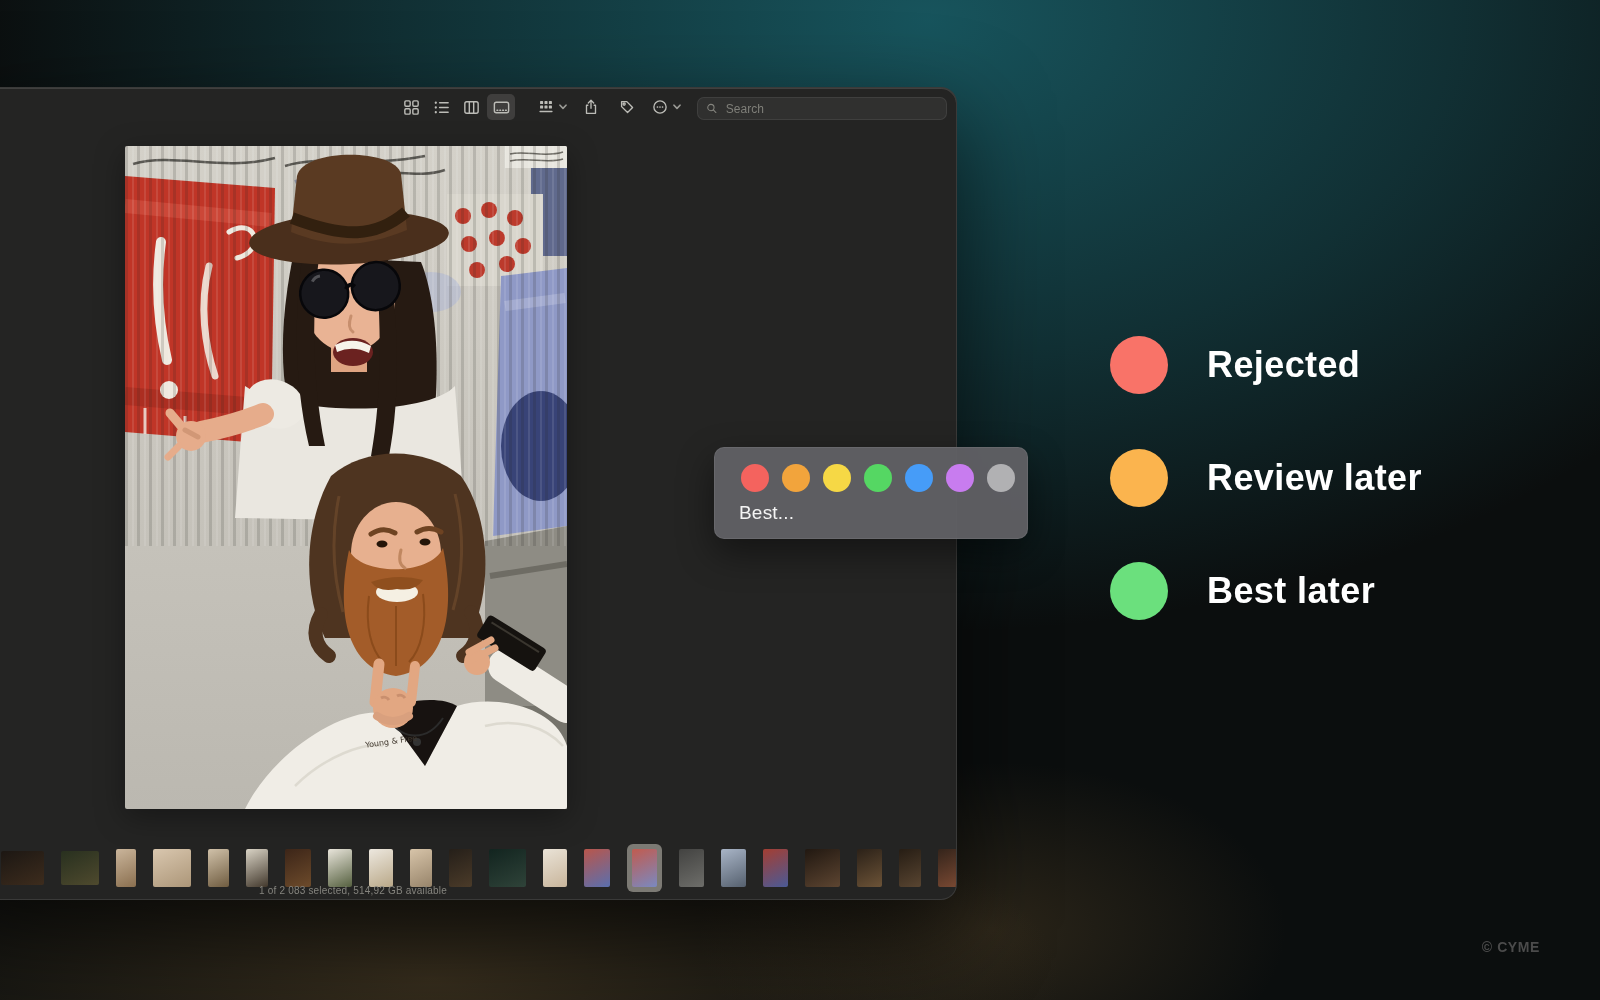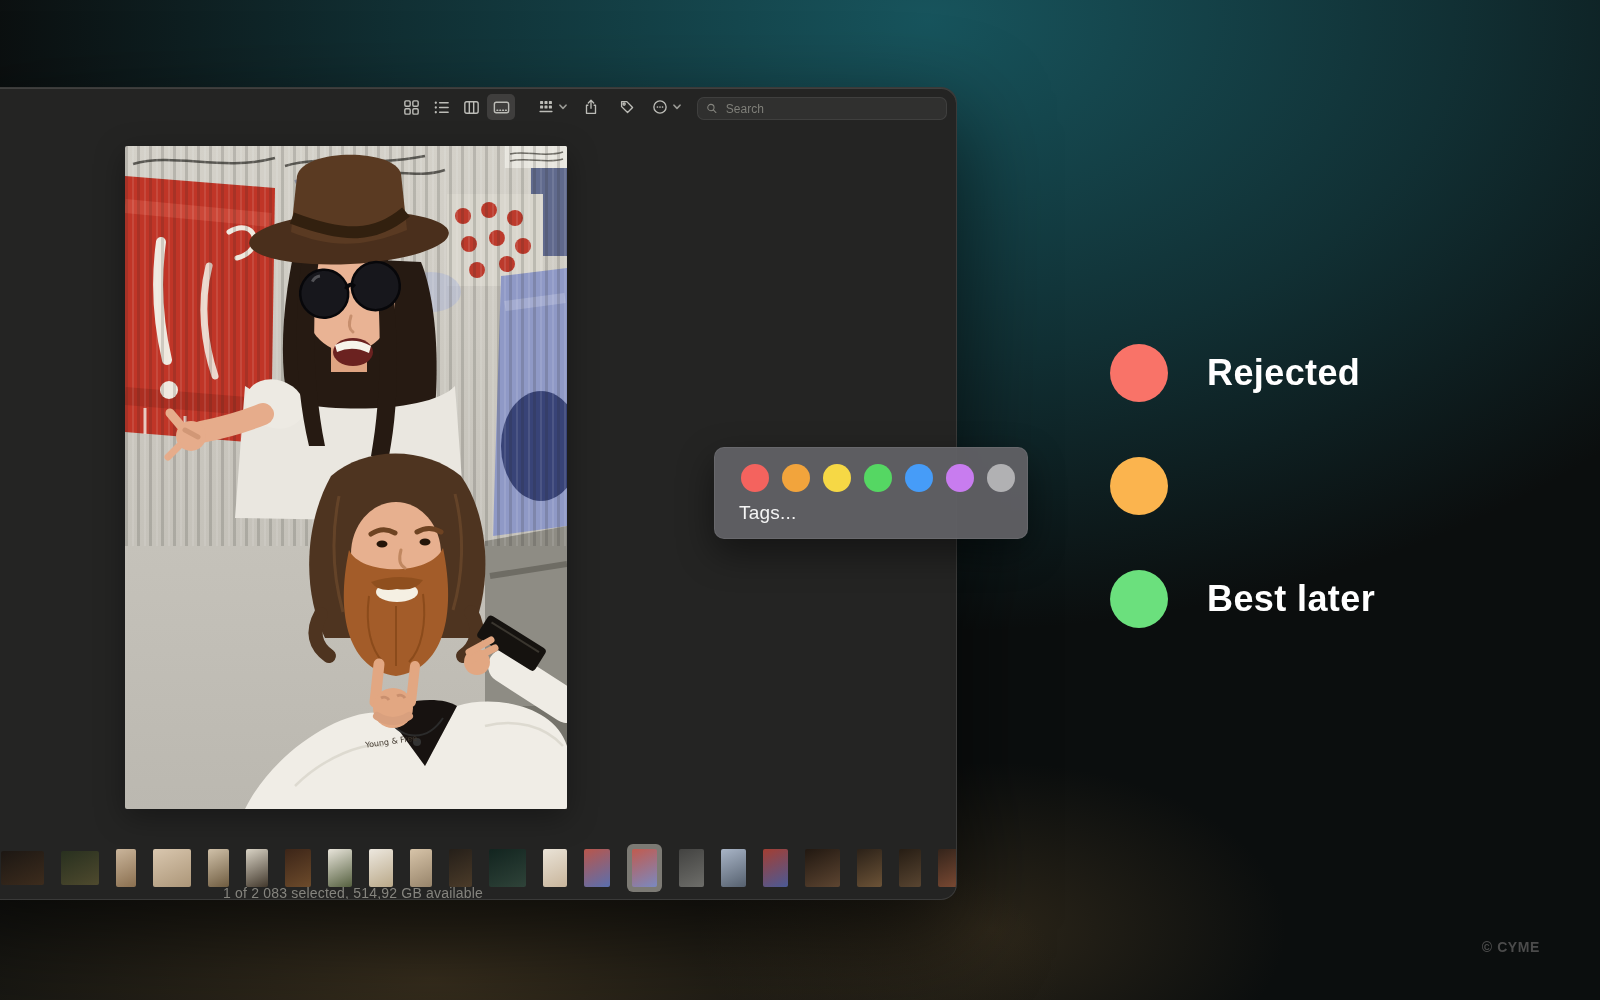--- a/index.html
+++ b/index.html
@@ -32,30 +32,30 @@
   .search input::placeholder{color:#7f7f79;}
   
   .photo{position:absolute;left:186px;top:58px;width:442px;height:663px;border-radius:2px;
     overflow:hidden;box-shadow:0 8px 30px rgba(0,0,0,0.35);}
   
   .filmstrip{position:absolute;left:62px;top:756px;right:0;height:48px;
     display:flex;align-items:center;gap:17px;overflow:hidden;}
   .thumb{border-radius:2px;flex:none;}
   .thumb-sel{background:#7c7a74;border-radius:6px;padding:5px;display:flex;align-items:center;flex:none;}
   .statusbar{position:absolute;left:414px;top:797px;transform:translateX(-50%);
-    font-size:14px;color:#85847e;white-space:nowrap;letter-spacing:0.2px;text-align:center;}
+    font-size:10px;color:#85847e;white-space:nowrap;letter-spacing:0.2px;text-align:center;}
   
   .tag-popup{position:absolute;left:714px;top:447px;width:312px;height:90px;border-radius:10px;
     background:rgba(95,95,99,0.97);border:1px solid rgba(255,255,255,0.07);
     box-shadow:0 14px 36px rgba(0,0,0,0.45);}
   .tag-dots{position:absolute;left:26px;top:16px;display:flex;gap:13px;}
   .tag-dot{width:28px;height:28px;border-radius:50%;}
   .tags-label{position:absolute;left:24px;top:54px;font-size:19px;color:#f4f4f4;letter-spacing:0.2px;}
   
-  .legend{position:absolute;left:1110px;top:344px;}
+  .legend{position:absolute;left:1110px;top:336px;}
   .legend-row{display:flex;align-items:center;height:58px;margin-bottom:55px;}
   .legend-dot{width:58px;height:58px;border-radius:50%;flex:none;}
   .legend-label{margin-left:39px;color:#ffffff;font-size:36px;font-weight:800;
     letter-spacing:0.4px;white-space:nowrap;}
   
   .copyright{position:absolute;right:60px;top:939px;font-size:14px;font-weight:700;
     color:#4b4b4b;letter-spacing:0.6px;}
   .icon-stroke{stroke:#bcbcb7;fill:none;stroke-width:1.5;stroke-linecap:round;stroke-linejoin:round;}
   .icon-fill{fill:#bcbcb7;}
   .chev{stroke:#9a9a95;fill:none;stroke-width:1.6;stroke-linecap:round;stroke-linejoin:round;}
@@ -309,30 +309,31 @@
   <div class="tag-popup">
     <div class="tag-dots">
         <div class="tag-dot" style="background: rgb(244, 99, 94);"></div>
         <div class="tag-dot" style="background: rgb(242, 164, 60);"></div>
         <div class="tag-dot" style="background: rgb(246, 216, 69);"></div>
         <div class="tag-dot" style="background: rgb(85, 215, 99);"></div>
         <div class="tag-dot" style="background: rgb(70, 156, 248);"></div>
         <div class="tag-dot" style="background: rgb(200, 124, 239);"></div>
         <div class="tag-dot" style="background: rgb(177, 177, 179);"></div>
       </div>
-    <div class="tags-label">Tags...</div>
+    <div class="tags-label">Best...</div>
   </div>
 
   <div class="legend">
     <div class="legend-row">
       <div class="legend-dot" style="background: rgb(249, 115, 104);"></div>
       <div class="legend-label">Rejected</div>
     </div>
     <div class="legend-row">
       <div class="legend-dot" style="background: rgb(251, 180, 78);"></div>
+      <div class="legend-label">Review later</div>
     </div>
     <div class="legend-row">
       <div class="legend-dot" style="background: rgb(107, 224, 125);"></div>
       <div class="legend-label">Best later</div>
     </div>
   </div>
 
   <div class="copyright">© CYME</div>
 </div>
 

